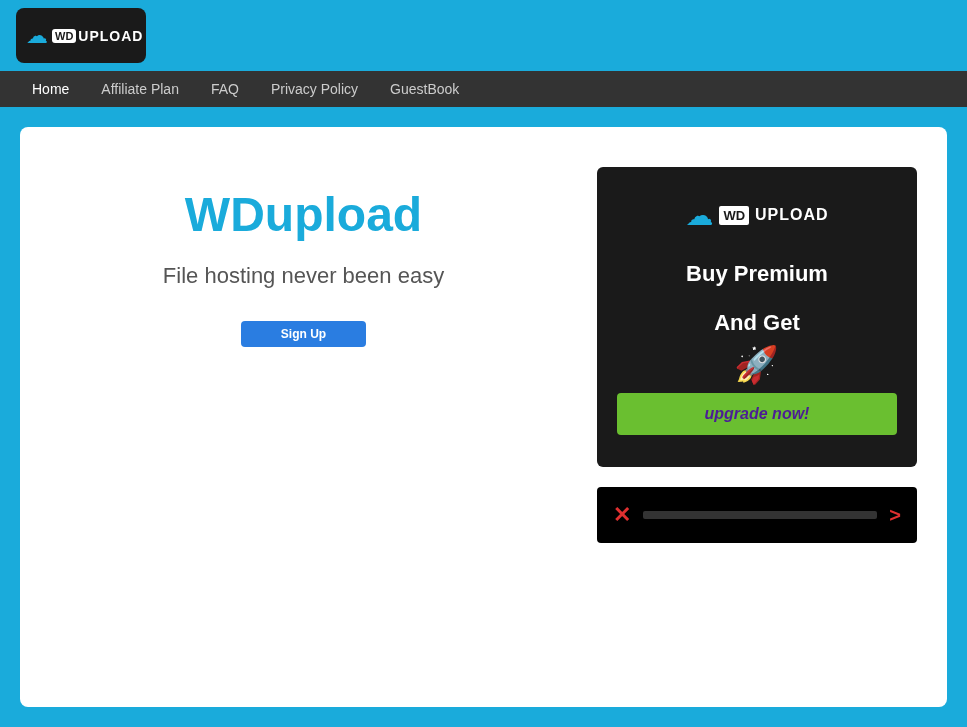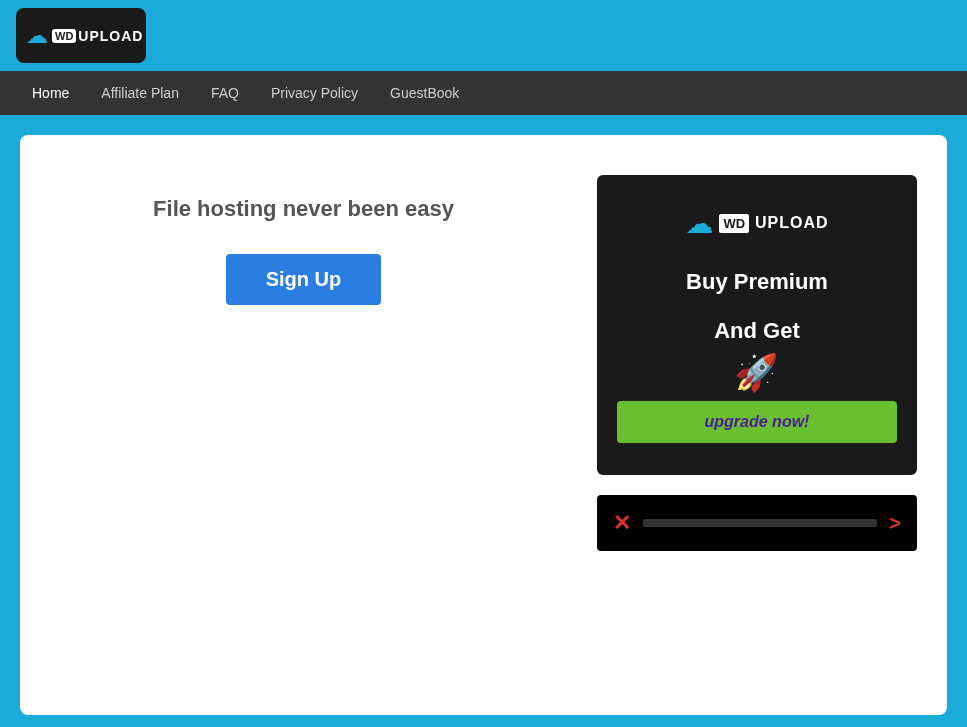--- a/index.html
+++ b/index.html
@@ -44,21 +44,21 @@
       display: flex;
       align-items: center;
     }
 
     
     .navbar {
       background-color: #333;
       display: flex;
       align-items: center;
       padding: 0 16px;
-      height: 44px;
+      height: 36px;
     }
     .nav-item {
       color: #ccc;
       text-decoration: none;
       padding: 12px 16px;
       font-size: 14px;
       cursor: pointer;
       display: inline-block;
     }
     .nav-item.active {
@@ -89,37 +89,37 @@
     }
     .main-title {
       color: #1aabdb;
       font-size: 48px;
       font-weight: bold;
       margin-bottom: 20px;
     }
     .subtitle {
       color: #555;
       font-size: 22px;
-      font-weight: bold;
+      font-weight: normal;
       margin-bottom: 30px;
       line-height: 1.3;
     }
     .description {
       color: #555;
       font-size: 15px;
       line-height: 1.7;
       margin-bottom: 40px;
       max-width: 380px;
     }
     .signup-btn {
       background-color: #2a7de1;
       color: white;
       border: none;
-      padding: 14px 40px;
-      font-size: 20px;
+      padding: 6px 40px;
+      font-size: 12px;
       font-weight: bold;
       border-radius: 4px;
       cursor: pointer;
     }
 
     
     .right-col {
       width: 320px;
       display: flex;
       flex-direction: column;
@@ -238,20 +238,21 @@
   <a class="nav-item">Affiliate Plan</a>
   <a class="nav-item">FAQ</a>
   <a class="nav-item">Privacy Policy</a>
   <a class="nav-item">GuestBook</a>
 </nav>
 
 <div class="main-wrapper">
   <div class="content-card">
 
     <div class="left-col">
+      <h1 class="main-title">WDupload</h1>
       <h2 class="subtitle">File hosting never been easy</h2>
       <button class="signup-btn">Sign Up</button>
     </div>
 
     <div class="right-col">
 
       <div class="premium-banner">
         <div class="banner-logo">
           <span class="banner-cloud">☁</span>
           <span class="banner-wd">WD</span>

